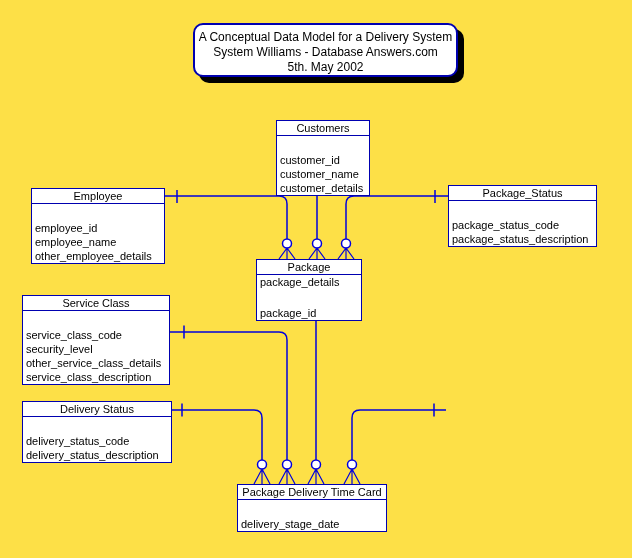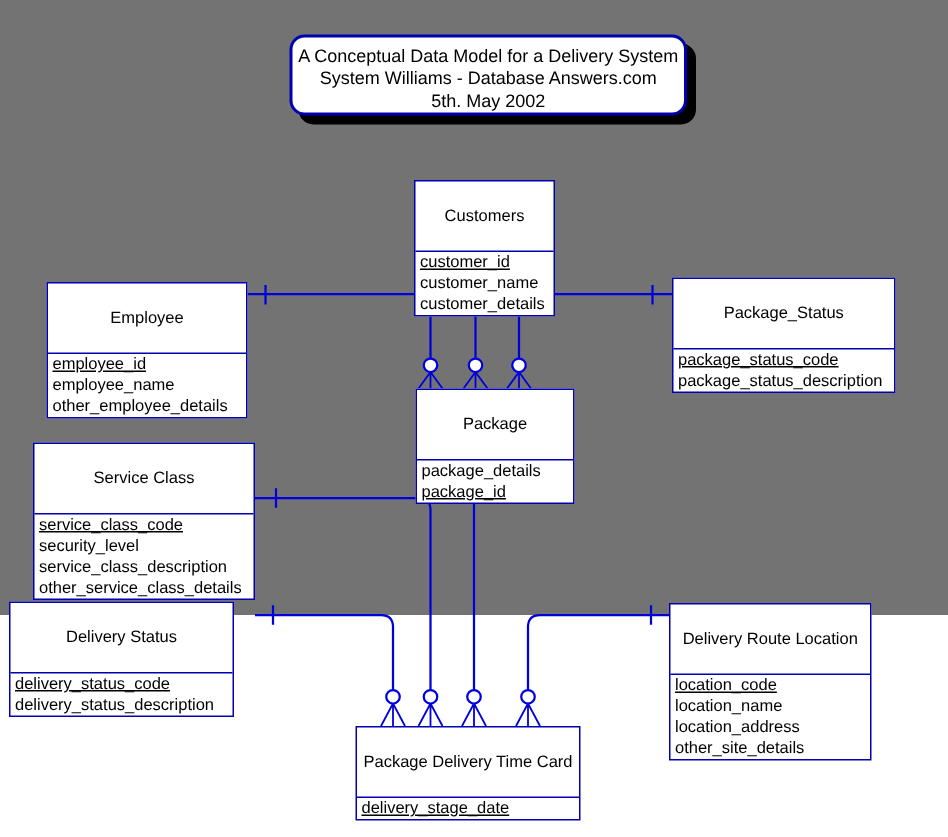--- a/index.html
+++ b/index.html
@@ -1,19 +1,19 @@
 <!DOCTYPE html>
 <html><head>
 <meta charset="utf-8">
 <style>
   html,body{margin:0;padding:0;}
   body{width:632px;height:558px;overflow:hidden;}
   #canvas{
-    position:relative;width:632px;height:410px;
-    background:#737373;
+    position:relative;width:632px;height:558px;
+    background:#fde047;
     font-family:"Liberation Sans",sans-serif;
   }
   svg.wires{position:absolute;left:0;top:0;width:632px;height:558px;}
   .wire{fill:none;stroke:#0000dd;stroke-width:1.5;}
   .tick{stroke:#0000dd;stroke-width:1.5;}
   .opt-circle{fill:#ffffff;stroke:#0000dd;stroke-width:1.5;}
   .crow{fill:none;stroke:#0000dd;stroke-width:1.2;}
 
   .note{
     position:absolute;left:193px;top:23px;width:265px;height:54px;
@@ -22,24 +22,24 @@
     text-align:center;color:#000;font-size:12px;line-height:15px;
     padding-top:5px;
   }
   .entity{
     position:absolute;background:#ffffff;border:1.5px solid #0000b0;
     color:#000;font-size:11px;
   }
   .entity-title{
     height:14px;line-height:14px;text-align:center;
     border-bottom:1.5px solid #0000b0;white-space:nowrap;
-    padding:16px 2px;
+    padding:0 2px;
   }
   .attr{height:14px;line-height:14px;padding:0 3px;white-space:nowrap;}
-  .attr.pk{text-decoration:underline;}
+  .attr.pk{margin-top:17px;}
 </style>
 </head>
 <body>
 
 <div id="canvas">
 
   <svg class="wires">
 
     <g>
       <path class="wire" d="M163,196 L279,196 Q287,196 287,204 L287,239"></path>
@@ -116,55 +116,46 @@
 
   <div class="entity" style="left:31px;top:188px;width:132px;">
     <div class="entity-title">Employee</div>
     <div>
         <div class="attr pk">employee_id</div>
         <div class="attr">employee_name</div>
         <div class="attr">other_employee_details</div>
       </div>
   </div>
 
-  <div class="entity" style="left:277px;top:259px;width:104px;">
+  <div class="entity" style="left:256px;top:259px;width:104px;">
     <div class="entity-title">Package</div>
     <div>
         <div class="attr">package_details</div>
         <div class="attr pk">package_id</div>
       </div>
   </div>
 
   <div class="entity" style="left:22px;top:295px;width:146px;">
     <div class="entity-title">Service Class</div>
     <div>
         <div class="attr pk">service_class_code</div>
         <div class="attr">security_level</div>
+        <div class="attr">other_service_class_details</div>
         <div class="attr">service_class_description</div>
-        <div class="attr">other_service_class_details</div>
       </div>
   </div>
 
-  <div class="entity" style="left:6px;top:401px;width:148px;">
+  <div class="entity" style="left:22px;top:401px;width:148px;">
     <div class="entity-title">Delivery Status</div>
     <div>
         <div class="attr pk">delivery_status_code</div>
         <div class="attr">delivery_status_description</div>
       </div>
   </div>
 
-  <div class="entity" style="left:446px;top:402px;width:133px;">
-    <div class="entity-title">Delivery Route Location</div>
-    <div>
-        <div class="attr pk">location_code</div>
-        <div class="attr">location_name</div>
-        <div class="attr">location_address</div>
-        <div class="attr">other_site_details</div>
-      </div>
-  </div>
 
   <div class="entity" style="left:237px;top:484px;width:148px;">
     <div class="entity-title">Package Delivery Time Card</div>
     <div>
         <div class="attr pk">delivery_stage_date</div>
       </div>
   </div>
 
 </div>
 

